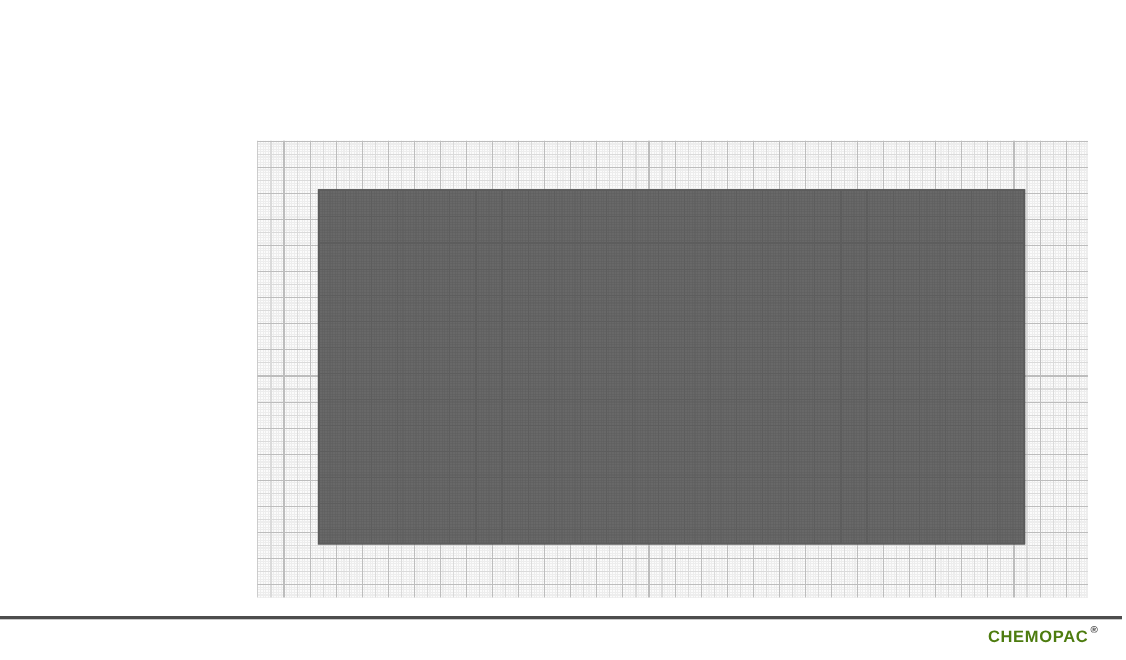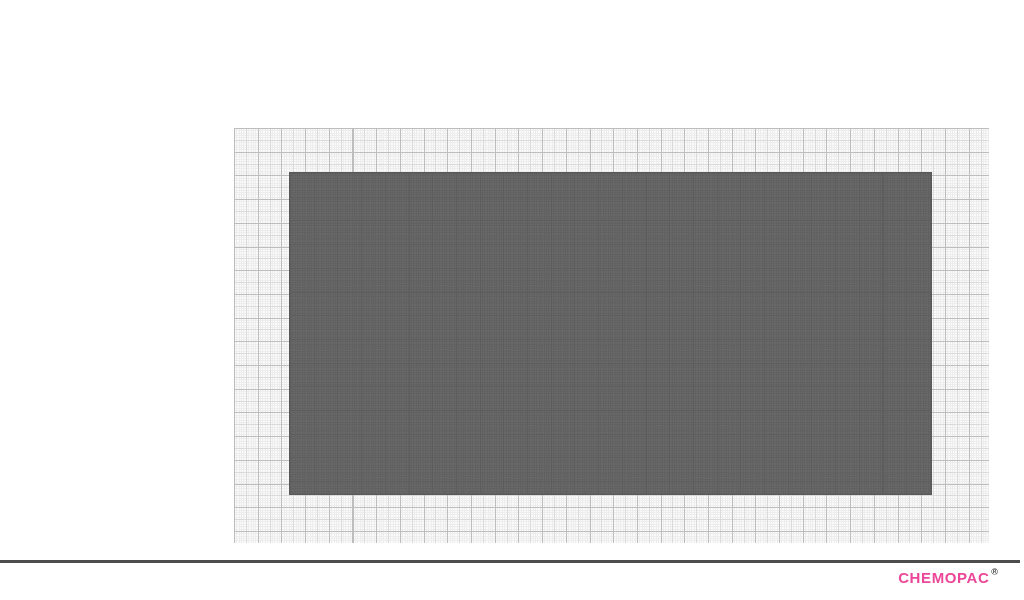--- a/index.html
+++ b/index.html
@@ -65,21 +65,21 @@
     background: #4d4d4d;
   }
   .brand-logo {
     position: absolute;
     top: 570px;
     right: 26px;
     white-space: nowrap;
     line-height: 1;
   }
   .brand-name {
-    color: #ec4899;
+    color: #4d7c0f;
     font-weight: bold;
     font-size: 15px;
     letter-spacing: 0.6px;
   }
   .brand-reg {
     color: #3c3c3c;
     font-size: 9px;
     font-weight: bold;
     vertical-align: super;
     position: relative;

